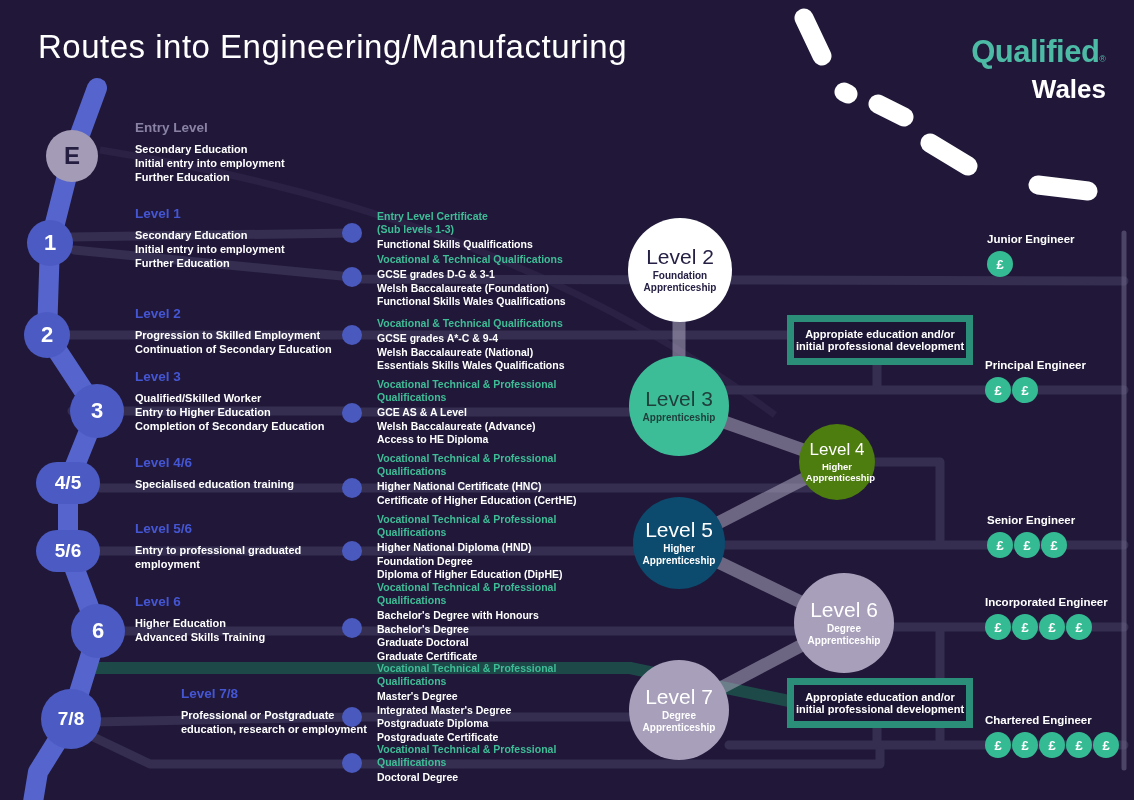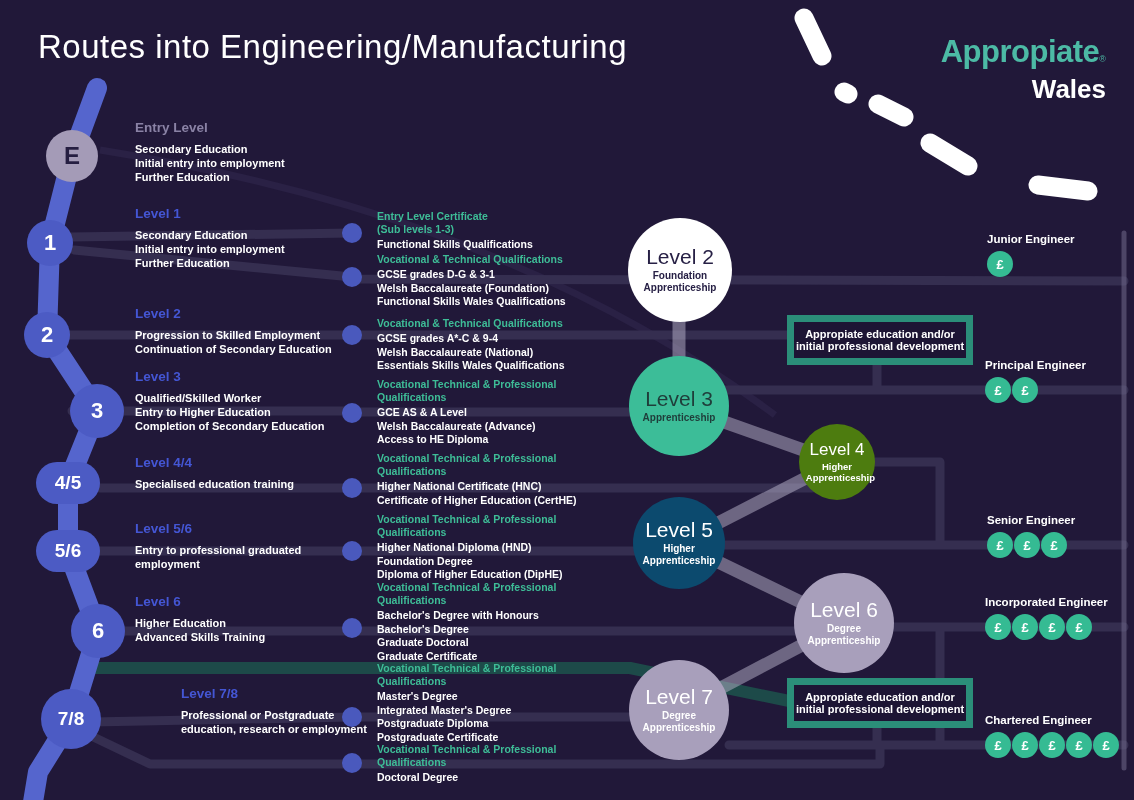--- a/index.html
+++ b/index.html
@@ -68,21 +68,21 @@
 
     <path fill="none" d="M97 88 L72 156 L50 243 L47 335 L97 411 L68 483 L68 551 L98 631 L71 719 L38 772 L33 802" stroke="#5565cd" stroke-width="20" stroke-linecap="round" stroke-linejoin="round"></path>
 
     <path fill="none" d="M679 320 L679 358 M679 406 L837 462 M837 462 L679 543 M679 543 L844 623 M844 623 L679 710" stroke="rgba(186,179,203,0.5)" stroke-width="13" stroke-linecap="round"></path>
 
     <path fill="none" d="M804 18 L822 56 M844 92 L848 94 M878 104 L904 117 M930 143 L968 166 M1038 185 L1088 191" stroke="#ffffff" stroke-width="19" stroke-linecap="round"></path>
   </svg>
 
   <div class="page-title">Routes into Engineering/Manufacturing</div>
   <div class="brand">
-    <div><span class="brand-name">Appropiate</span><span class="brand-mark">®</span></div>
+    <div><span class="brand-name">Qualified</span><span class="brand-mark">®</span></div>
     <div class="brand-region">Wales</div>
   </div>
 
   <div class="node gray" style="left:46px;top:130px;width:52px;height:52px;font-size:24px;">E</div>
   <div class="node" style="left:27px;top:220px;width:46px;height:46px;font-size:22px;">1</div>
   <div class="node" style="left:24px;top:312px;width:46px;height:46px;font-size:22px;">2</div>
   <div class="node" style="left:70px;top:384px;width:54px;height:54px;font-size:22px;">3</div>
   <div class="node pill" style="left:36px;top:462px;width:64px;height:42px;font-size:19px;">4/5</div>
   <div class="node pill" style="left:36px;top:530px;width:64px;height:42px;font-size:19px;">5/6</div>
   <div class="node" style="left:71px;top:604px;width:54px;height:54px;font-size:22px;">6</div>
@@ -113,21 +113,21 @@
   </div>
   <div class="lvl" style="top:369px;">
     <div class="lvl-header">Level 3</div>
     <div class="lvl-lines">
         <div>Qualified/Skilled Worker</div>
         <div>Entry to Higher Education</div>
         <div>Completion of Secondary Education</div>
       </div>
   </div>
   <div class="lvl" style="top:455px;">
-    <div class="lvl-header">Level 4/4</div>
+    <div class="lvl-header">Level 4/6</div>
     <div class="lvl-lines">
         <div>Specialised education training</div>
       </div>
   </div>
   <div class="lvl" style="top:521px;">
     <div class="lvl-header">Level 5/6</div>
     <div class="lvl-lines">
         <div>Entry to professional graduated</div>
         <div>employment</div>
       </div>

